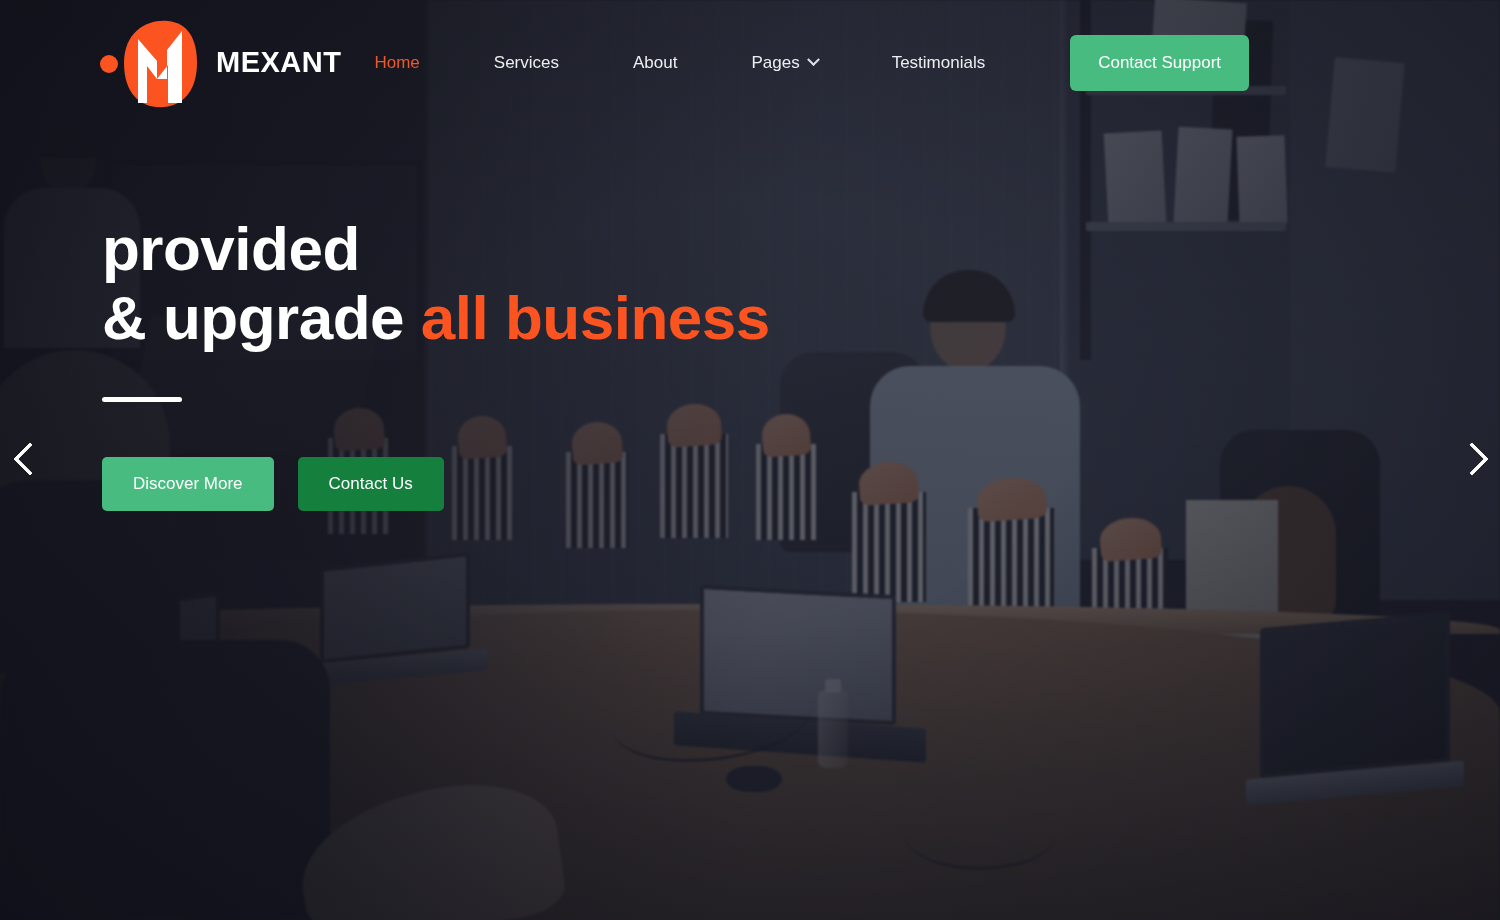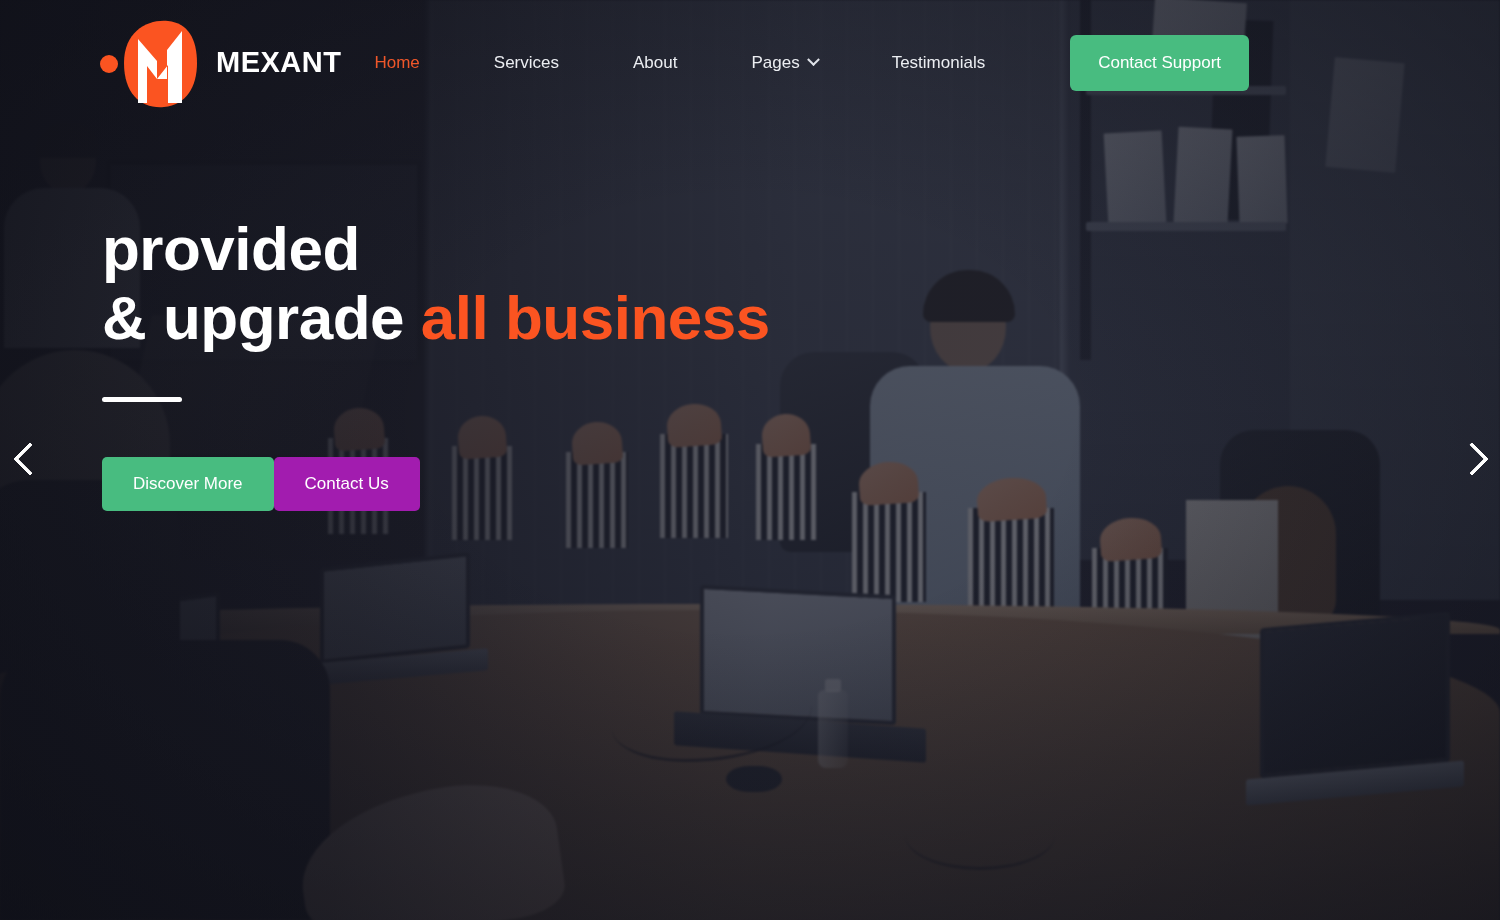--- a/index.html
+++ b/index.html
@@ -239,27 +239,27 @@
   .headline {
     color:#fff; font-size:62px; font-weight:700; line-height:1.12;
     letter-spacing:-.5px;
   }
   .headline .accent { color:#fb5421; }
   .rule { width:80px; height:5px; background:#fff; border-radius:3px; margin:44px 0 0 0; }
   .lead {
     color:#e3e6ec; font-size:17px; line-height:1.75; margin-top:40px;
     width:690px;
   }
-  .cta-row { display:flex; margin-top:55px; }
+  .cta-row { display:flex; gap:24px; margin-top:55px; }
   .btn {
     font-size:17px; color:#fff; border:none; border-radius:5px;
     padding:17px 31px; cursor:pointer; white-space:nowrap;
   }
   .btn-green { background:#48bc80; }
-  .btn-orange { background:#a21caf; }
+  .btn-orange { background:#15803d; }
 
   
   .arrow {
     position:absolute; top:438px; width:46px; height:46px; z-index:25;
     cursor:pointer; background:transparent; border:none;
   }
   .arrow span {
     position:absolute; left:12px; top:9px; width:24px; height:24px;
     border-top:4px solid #fff; border-right:4px solid #fff; border-radius:2px;
   }

